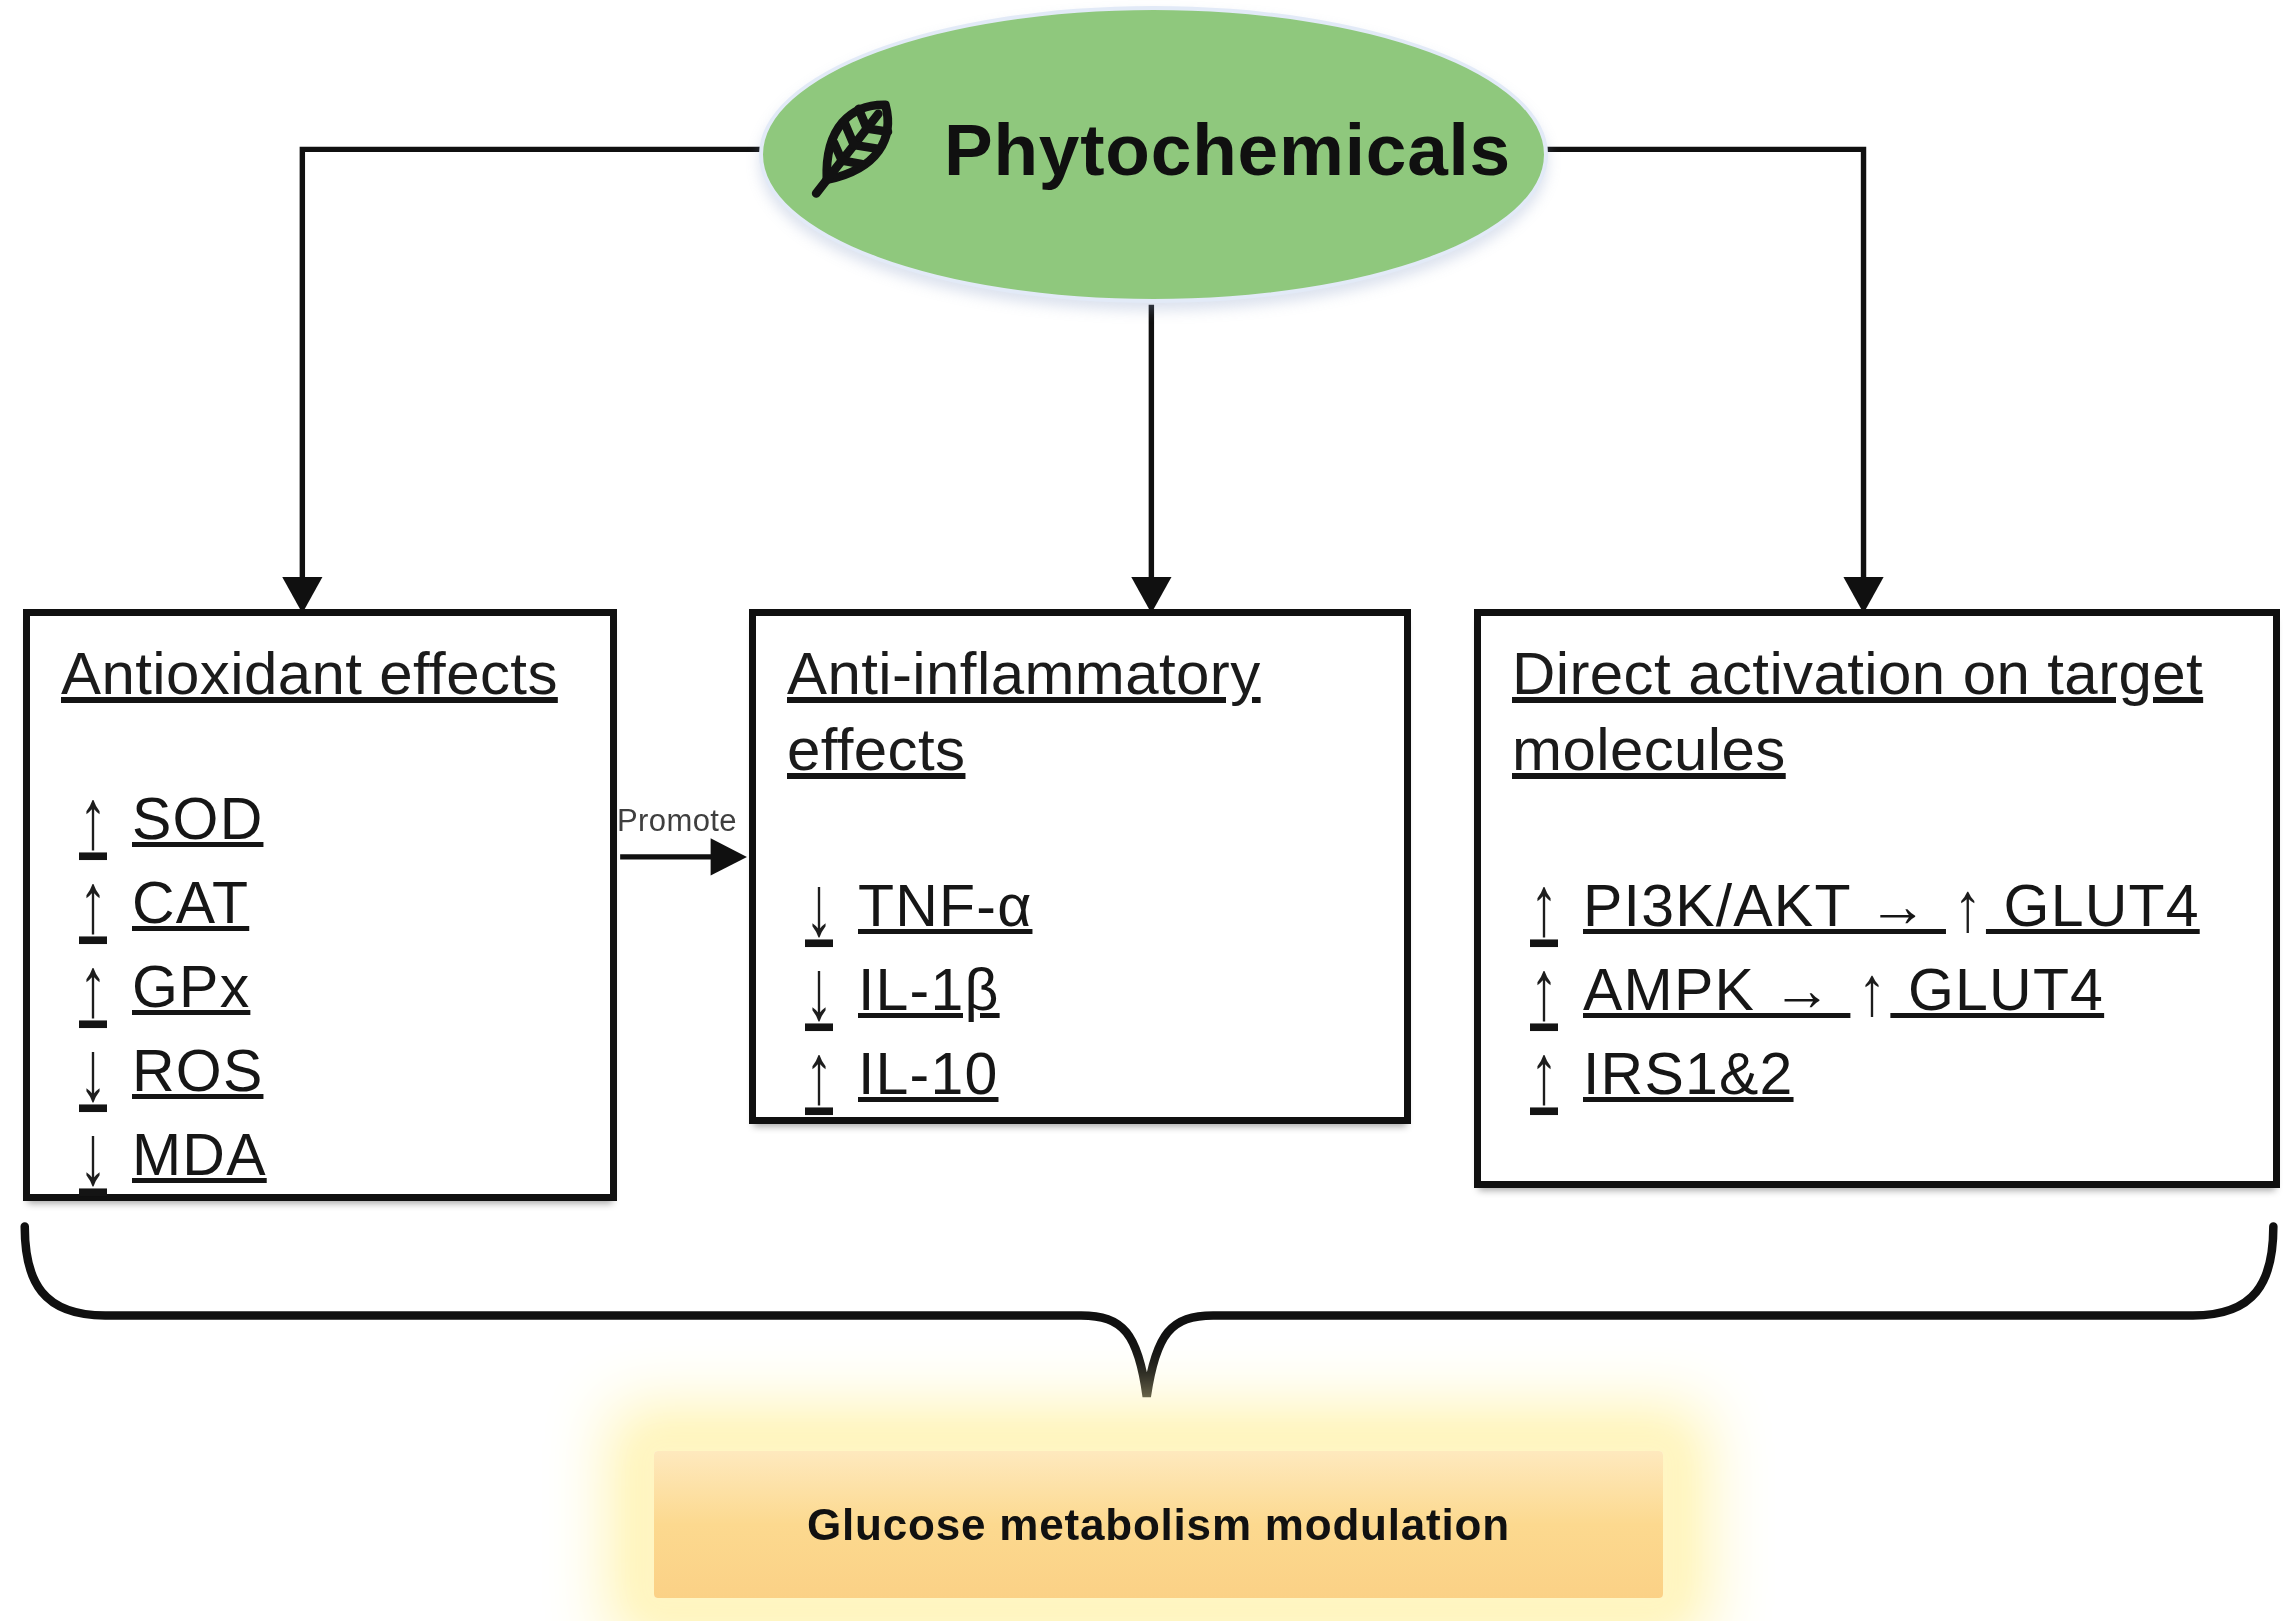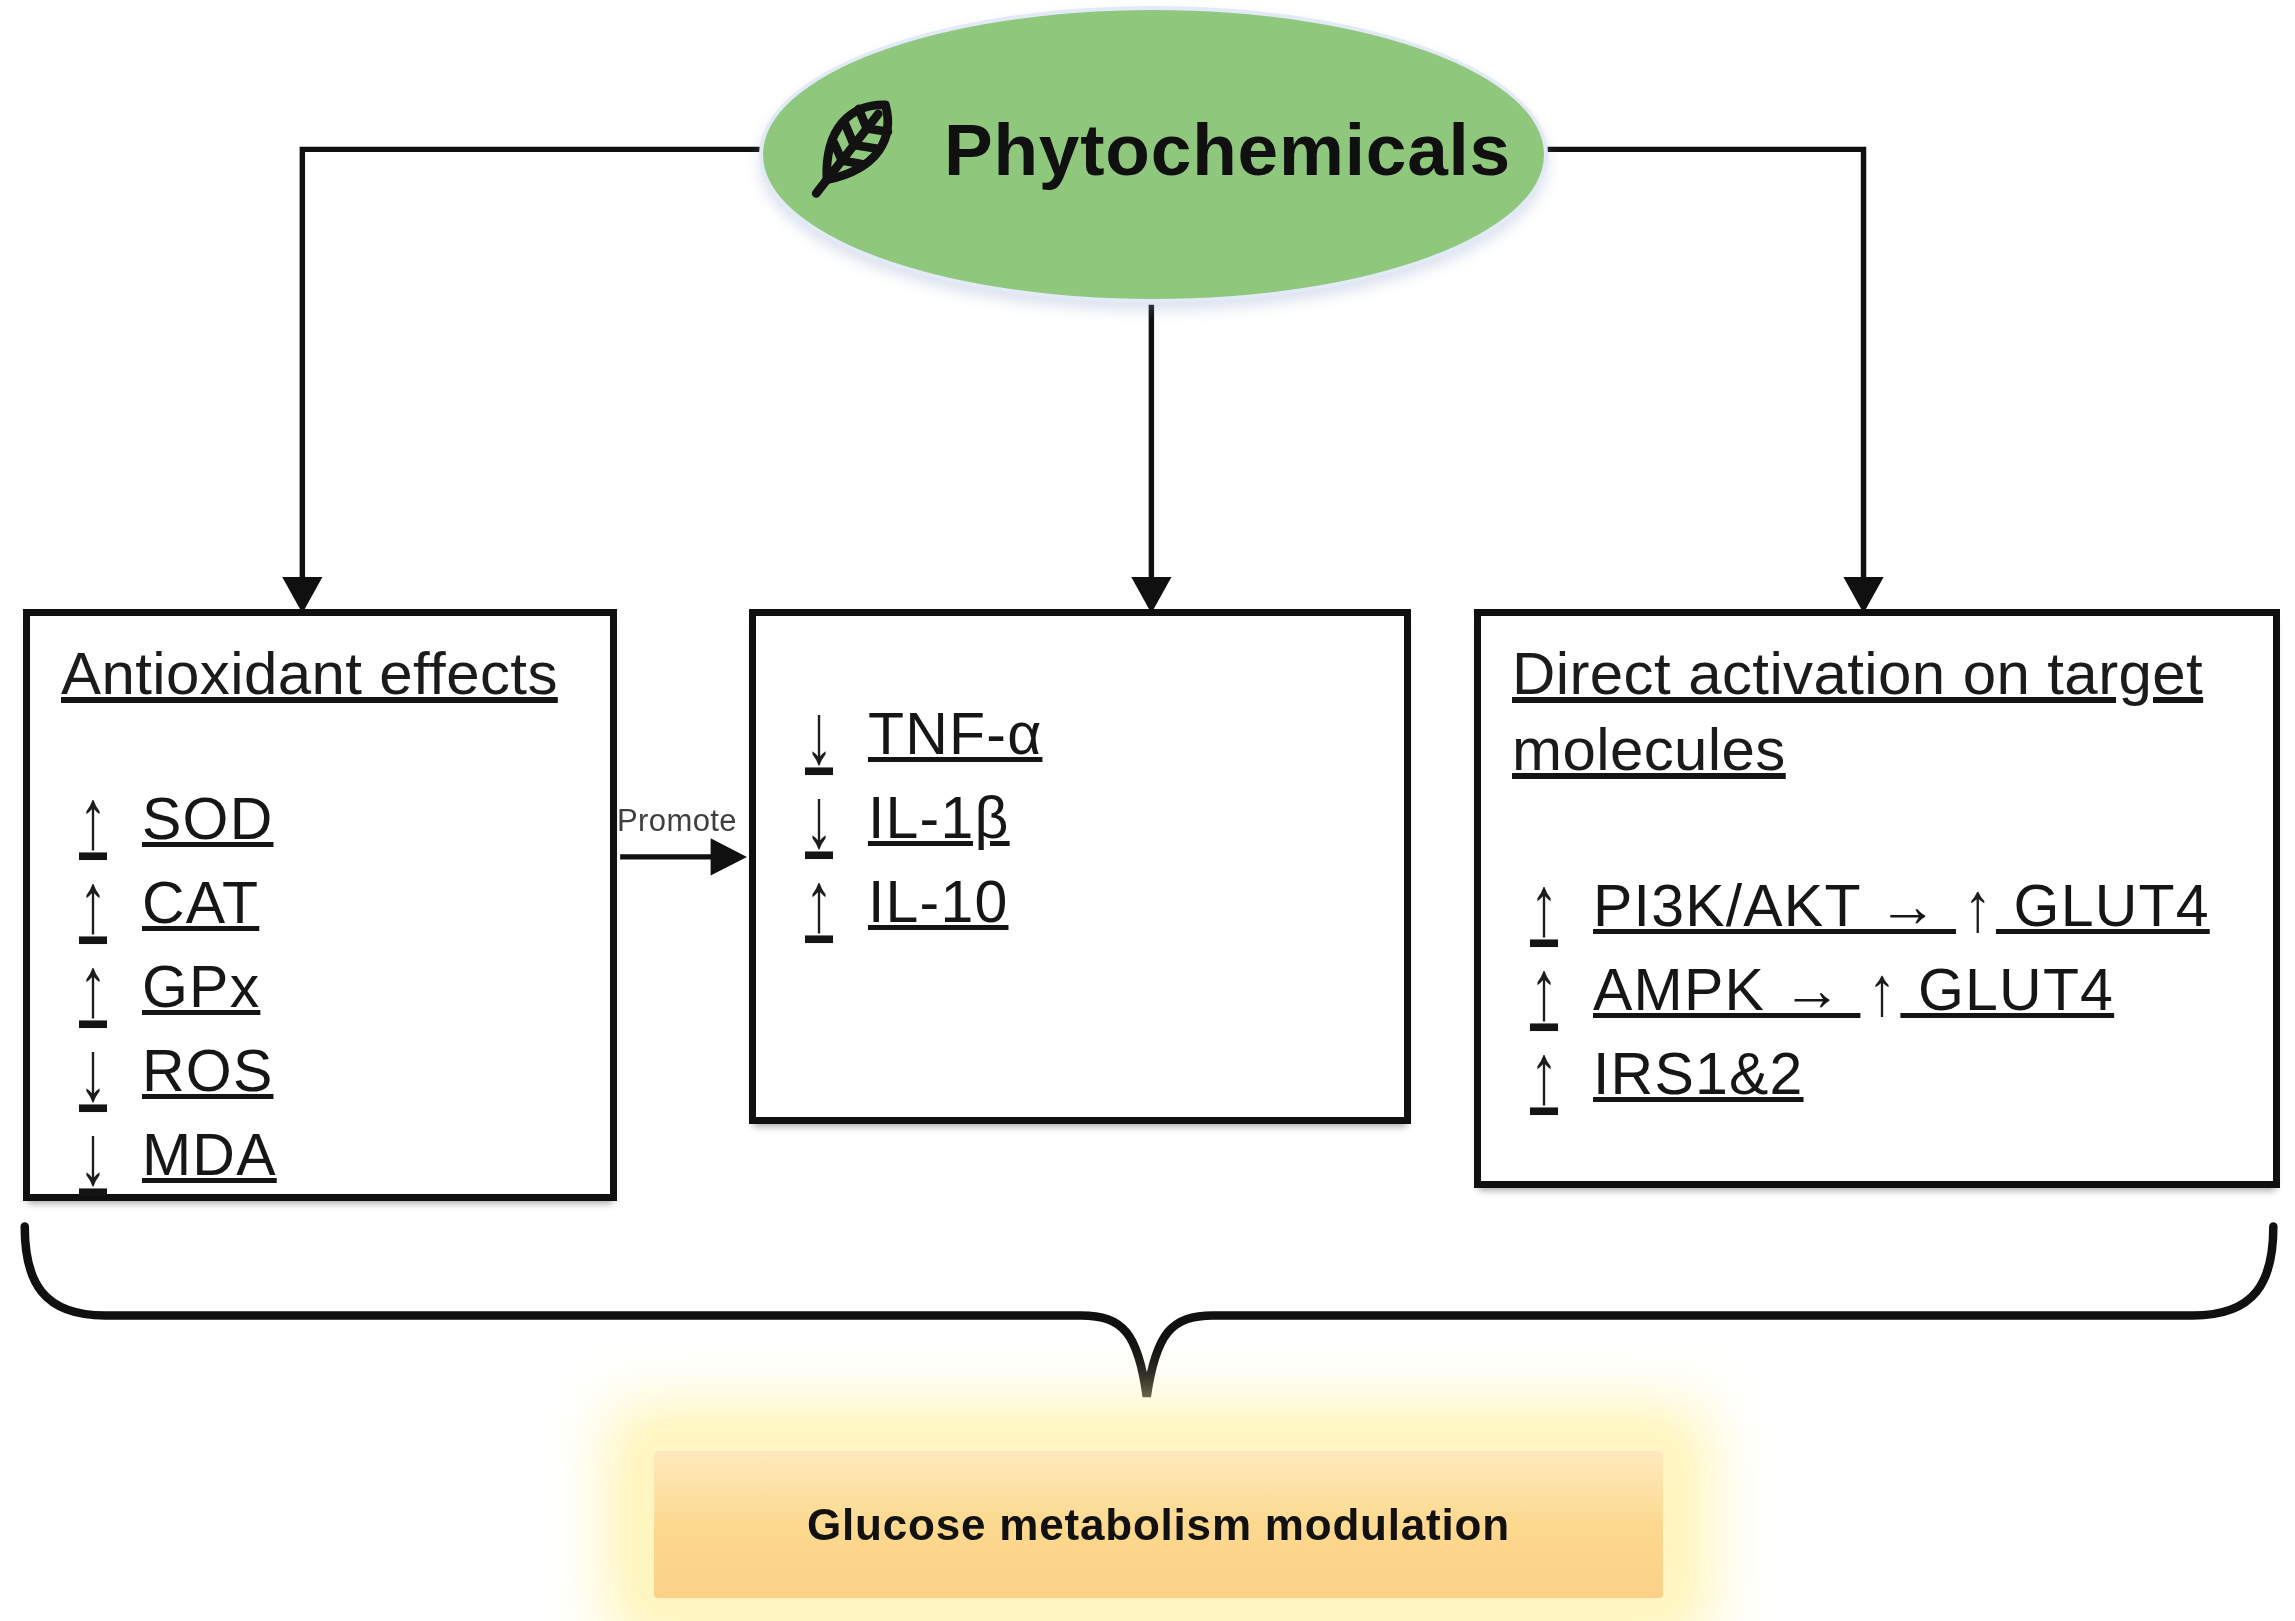--- a/index.html
+++ b/index.html
@@ -36,21 +36,21 @@
   .items{list-style:none;margin:0;padding:0;}
   .box1 .items{margin-top:65px;}
   .box2 .items{margin-top:76px;}
   .box3 .items{margin-top:76px;}
   .item{display:flex;align-items:center;height:84px;padding-left:40px;font-size:59px;color:#161616;}
   .arr{
     display:inline-block;width:46px;text-align:center;font-size:56px;font-weight:400;
     transform:scaleY(1.52);transform-origin:center;line-height:1;color:#1d1d1d;
   }
   .arr.inline{width:auto;transform:scaleY(1.25);margin:0 3.1px 0 7.7px;}
-  .item .label{margin-left:26px;letter-spacing:1.2px;white-space:nowrap;}
+  .item .label{margin-left:16px;letter-spacing:1.2px;white-space:nowrap;}
 
   
   .promote{
     position:absolute;left:617px;top:803px;width:133px;
     font-size:31px;color:#3F3F3F;letter-spacing:0.4px;
   }
 
   
   .outcome{
     position:absolute;left:654px;top:1451px;width:1009px;height:147px;
@@ -115,20 +115,22 @@
           <span class="label">ROS</span>
         </li>
         <li class="item">
           <span class="arr">↓</span>
           <span class="label">MDA</span>
         </li>
       </ul>
   </div>
 
   <div class="box box2">
+    <div class="title">Anti-inflammatory
+effects</div>
     <ul class="items">
         <li class="item">
           <span class="arr">↓</span>
           <span class="label">TNF-α</span>
         </li>
         <li class="item">
           <span class="arr">↓</span>
           <span class="label">IL-1β</span>
         </li>
         <li class="item">

